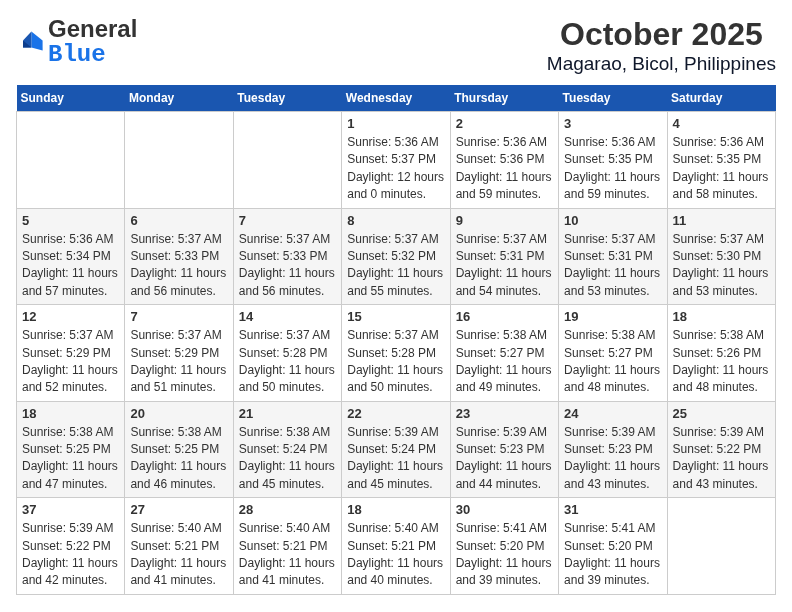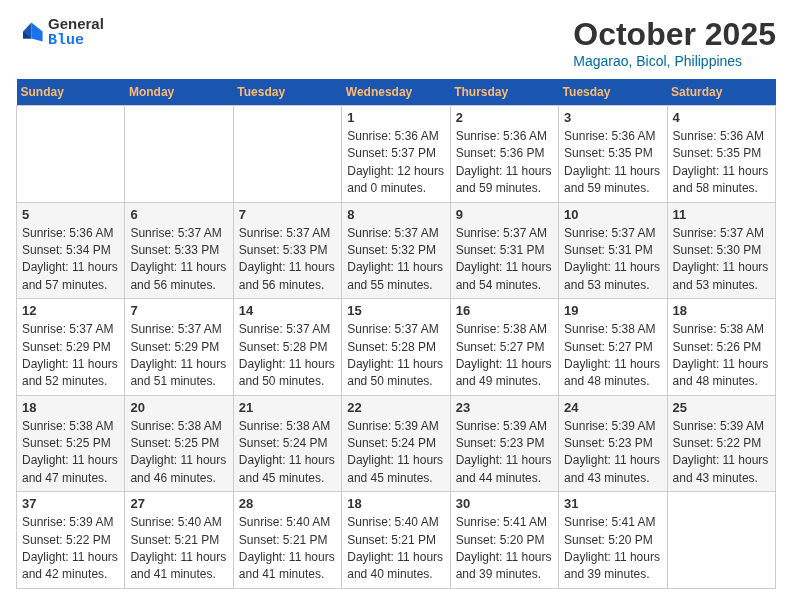--- a/index.html
+++ b/index.html
@@ -14,50 +14,50 @@
       display: flex;
       justify-content: space-between;
       align-items: flex-start;
       margin-bottom: 10px;
     }
     .logo {
       display: flex;
       align-items: center;
     }
     .logo-text {
-      font-size: 15px;
+      font-size: 24px;
       font-weight: bold;
       color: #333;
       line-height: 1.1;
     }
     .logo-icon {
       width: 28px;
       height: 28px;
       margin-right: 4px;
     }
     .title-block {
-      text-align: left;
+      text-align: center;
     }
     .month-title {
       font-size: 32px;
       font-weight: bold;
       color: #333;
     }
     .subtitle {
-      font-size: 14px;
-      color: #0369a1;
+      font-size: 19px;
+      color: #0f172a;
     }
     table {
       width: 100%;
       border-collapse: collapse;
       font-size: 11px;
     }
     thead tr th {
       background-color: #1a56b0;
-      color: #fdba74;
+      color: #ffffff;
       padding: 6px 4px;
       text-align: left;
       font-size: 12px;
       font-weight: bold;
     }
     tbody tr td {
       border: 1px solid #ccc;
       vertical-align: top;
       padding: 4px 5px;
       min-height: 80px;

